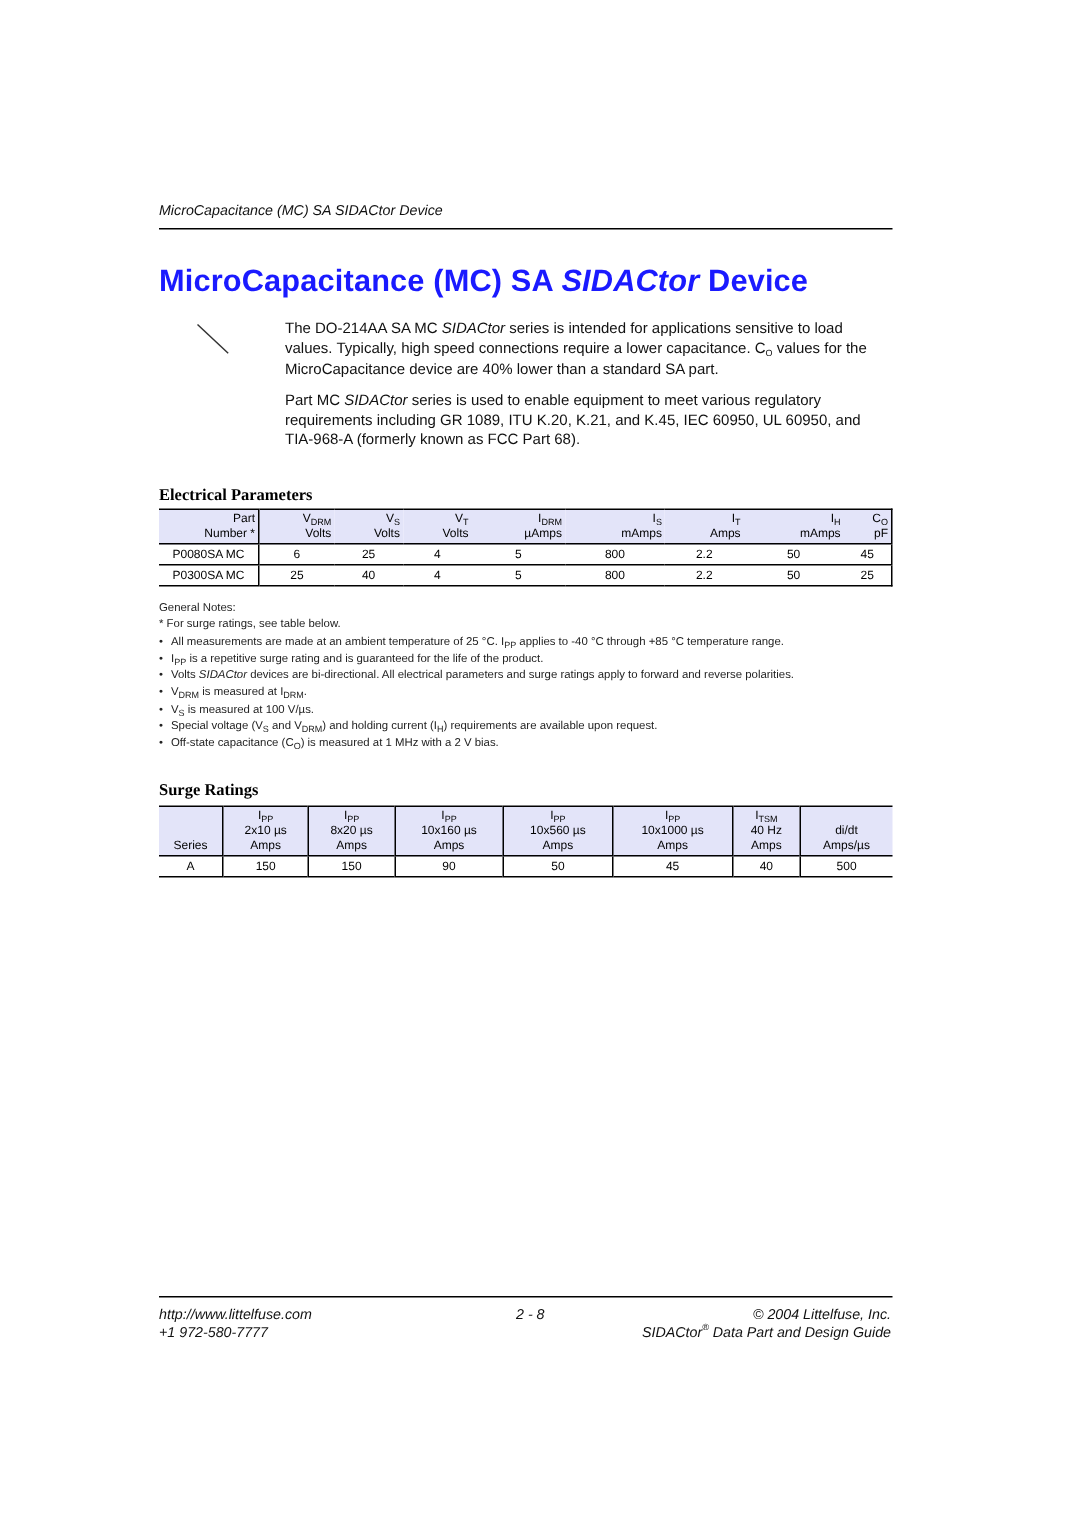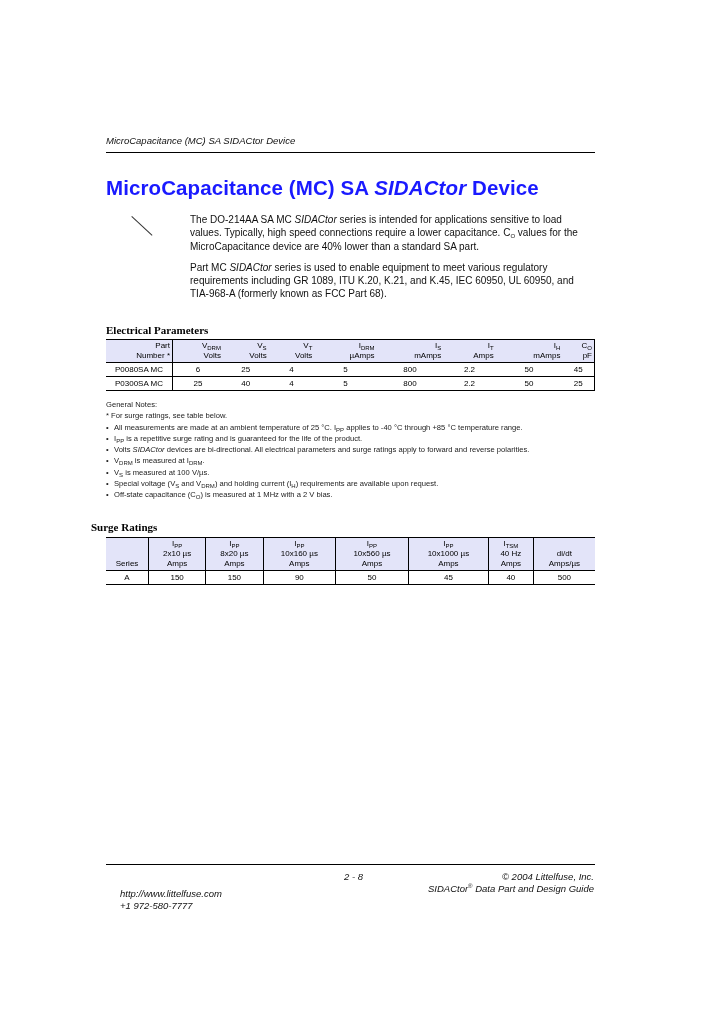--- a/index.html
+++ b/index.html
@@ -27,21 +27,21 @@
   .surge th, .surge td { border-left: 1px solid #000; }
   .surge th:first-child, .surge td:first-child { border-left: none; width: 38px; }
   sub { font-size: 6px; vertical-align: -2px; line-height: 0; }
   sup { font-size: 6px; line-height: 0; }
   .notes { left: 106px; top: 399px; width: 489px; font-size: 7.6px; line-height: 11.3px; color: #222; }
   .notes ul { margin: 0; padding: 0; list-style: none; }
   .notes li { padding-left: 8px; position: relative; }
   .notes li::before { content: "•"; position: absolute; left: 0; }
   .foot-rule { left: 106px; top: 864px; width: 489px; height: 1px; background: #000; }
   .footer { font-size: 9.5px; font-style: italic; color: #111; line-height: 12px; }
-  .foot-left { left: 120px; top: 871px; margin-top: 17px; }
+  .foot-left { left: 106px; top: 871px; }
   .foot-center { left: 344px; top: 871px; }
   .foot-right { right: 126px; top: 871px; text-align: right; }
 </style>
 </head>
 <body>
 
 <div class="abs running-head">MicroCapacitance (MC) SA SIDACtor Device</div>
 <div class="abs head-rule"></div>
 
 <div class="abs title"><span>MicroCapacitance (MC) SA </span><i>SIDACtor</i><span> Device</span></div>
@@ -102,21 +102,21 @@
     <li><span>All measurements are made at an ambient temperature of 25 °C. I</span><sub>PP</sub><span> applies to -40 °C through +85 °C temperature range.</span></li>
     <li><span>I</span><sub>PP</sub><span> is a repetitive surge rating and is guaranteed for the life of the product.</span></li>
     <li><span>Volts </span><i>SIDACtor</i><span> devices are bi-directional. All electrical parameters and surge ratings apply to forward and reverse polarities.</span></li>
     <li><span>V</span><sub>DRM</sub><span> is measured at I</span><sub>DRM</sub><span>.</span></li>
     <li><span>V</span><sub>S</sub><span> is measured at 100 V/µs.</span></li>
     <li><span>Special voltage (V</span><sub>S</sub><span> and V</span><sub>DRM</sub><span>) and holding current (I</span><sub>H</sub><span>) requirements are available upon request.</span></li>
     <li><span>Off-state capacitance (C</span><sub>O</sub><span>) is measured at 1 MHz with a 2 V bias.</span></li>
   </ul>
 </div>
 
-<div class="abs section-label" style="left:91px; top:521px;">Surge Ratings</div>
+<div class="abs section-label" style="left:106px; top:521px;">Surge Ratings</div>
 
 <table class="abs surge">
   <thead>
     <tr>
       <th><span>Series</span></th>
       <th><span>I</span><sub>PP</sub><br><span>2x10 µs</span><br><span>Amps</span></th>
       <th><span>I</span><sub>PP</sub><br><span>8x20 µs</span><br><span>Amps</span></th>
       <th><span>I</span><sub>PP</sub><br><span>10x160 µs</span><br><span>Amps</span></th>
       <th><span>I</span><sub>PP</sub><br><span>10x560 µs</span><br><span>Amps</span></th>
       <th><span>I</span><sub>PP</sub><br><span>10x1000 µs</span><br><span>Amps</span></th>

